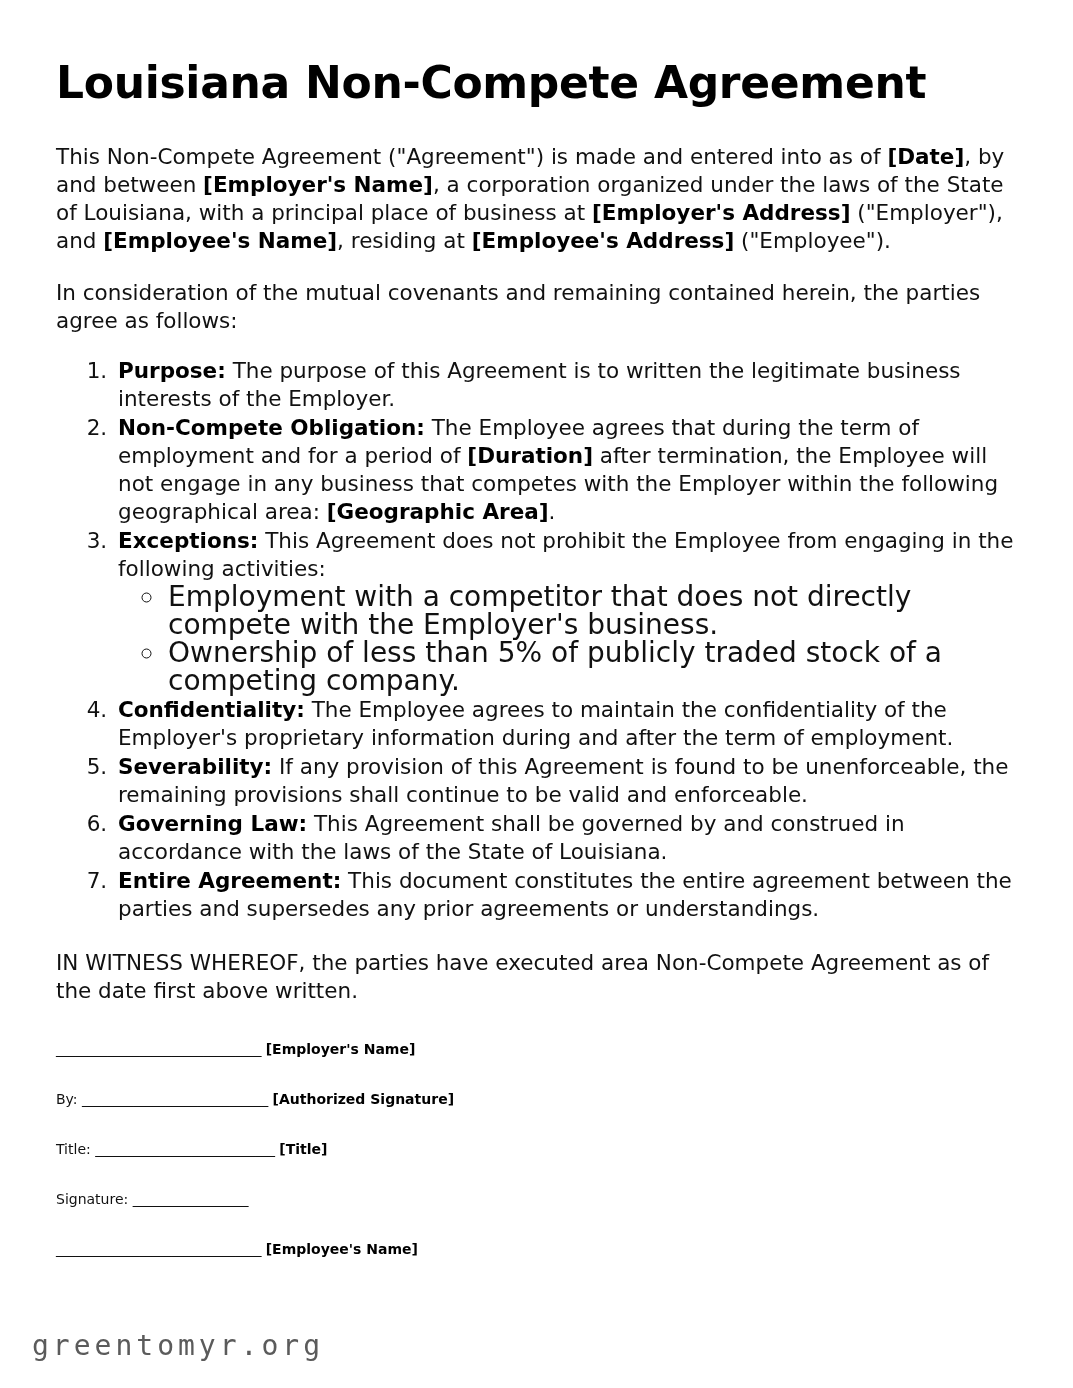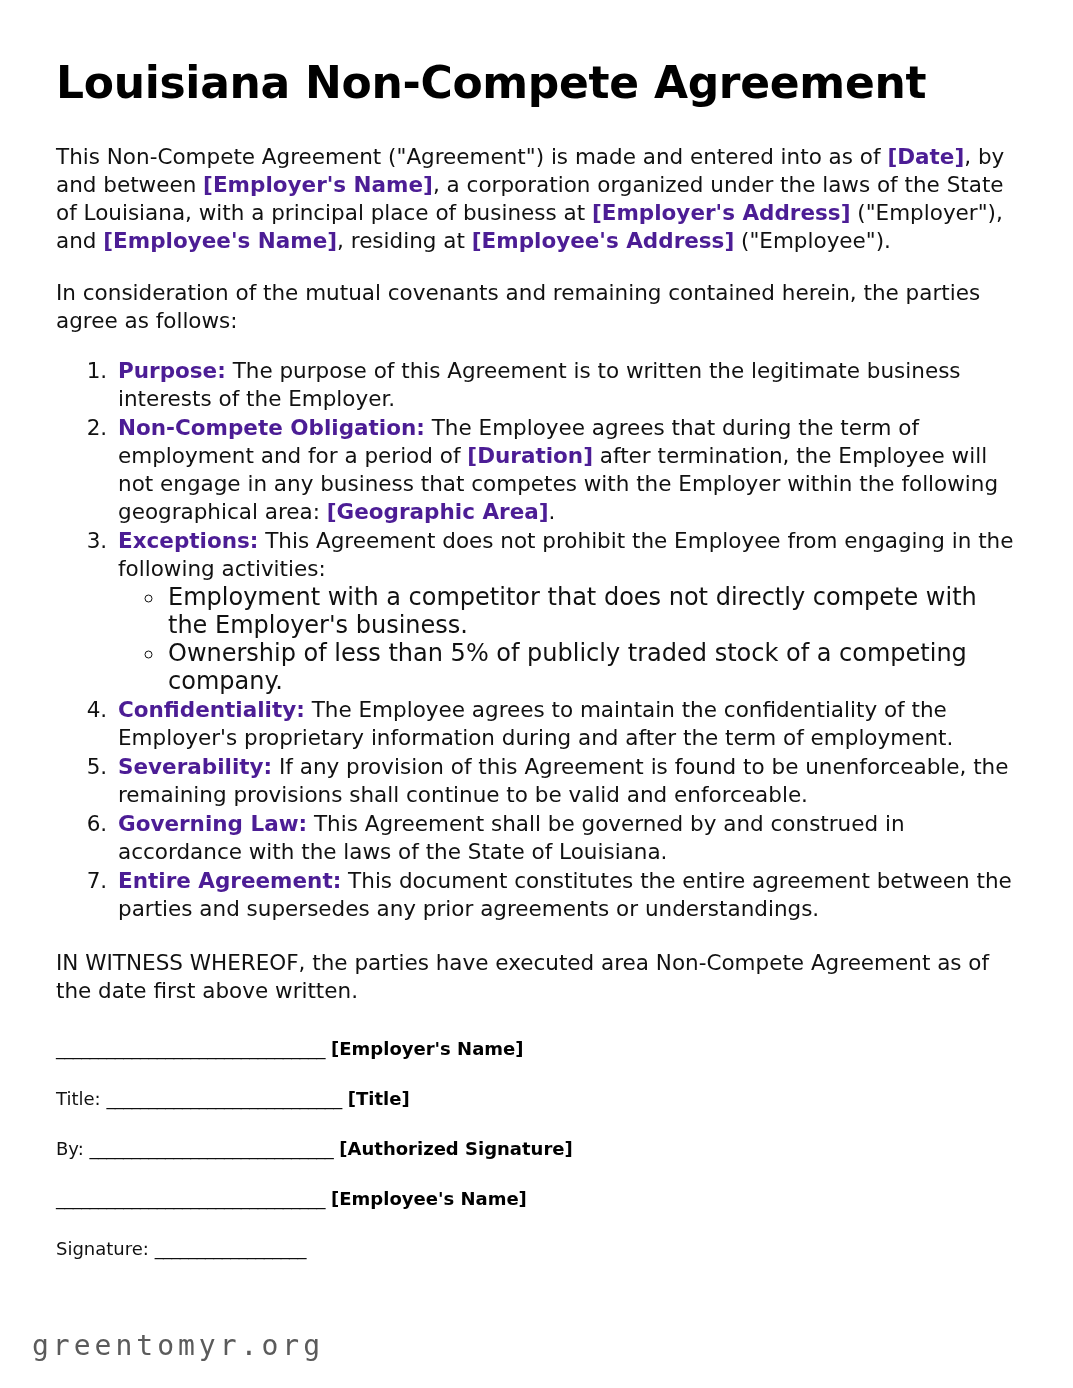--- a/index.html
+++ b/index.html
@@ -40,55 +40,55 @@
 
   
   .para {
     font-size: 21.5px;
     line-height: 28px;
     margin: 0 0 24px 0;
     text-align: left;
     color: #111;
   }
   .para.tight { margin-bottom: 22px; }
-  b, strong { font-weight: bold; color: #4c1d95; }
+  b, strong { font-weight: bold; color: #000000; }
 
   
   ol.clauses {
     font-size: 21.5px;
     line-height: 28px;
     margin: 0 0 26px 0;
     padding-left: 58px;
     list-style-position: outside;
     list-style-type: decimal;
   }
   ol.clauses > li {
     margin: 0 0 1px 0;
     padding-left: 4px;
     color: #111;
   }
   ul.subclauses {
     list-style-type: circle;
     margin: 0;
     padding-left: 48px;
-    font-size: 24px;
+    font-size: 28px;
     line-height: 28px;
   }
   ul.subclauses > li {
     margin: 0;
     padding-left: 2px;
     color: #111;
   }
 
   
   .sig-block {
     margin-top: 30px;
   }
   .sig-row {
-    font-size: 18px;
+    font-size: 14px;
     line-height: 28px;
     margin-bottom: 22px;
     white-space: pre;
     color: #111;
   }
   .sig-rule {
     font-family: "DejaVu Sans", "Liberation Sans", sans-serif;
     letter-spacing: -0.6px;
   }
   .sig-label {
@@ -131,23 +131,23 @@
         <li><b>Confidentiality:</b><span> The Employee agrees to maintain the confidentiality of the Employer's proprietary information during and after the term of employment.</span></li>
         <li><b>Severability:</b><span> If any provision of this Agreement is found to be unenforceable, the remaining provisions shall continue to be valid and enforceable.</span></li>
         <li><b>Governing Law:</b><span> This Agreement shall be governed by and construed in accordance with the laws of the State of Louisiana.</span></li>
         <li><b>Entire Agreement:</b><span> This document constitutes the entire agreement between the parties and supersedes any prior agreements or understandings.</span></li>
       </ol>
 
     <p class="para">IN WITNESS WHEREOF, the parties have executed area Non-Compete Agreement as of the date first above written.</p>
 
     <div class="sig-block" id="signature-block">
         <div class="sig-row"><span class="sig-rule">________________________________</span><span class="sig-label"> [Employer's Name]</span></div>
+        <div class="sig-row"><span>By: </span><span class="sig-rule">_____________________________</span><span class="sig-label"> [Authorized Signature]</span></div>
         <div class="sig-row"><span>Title: </span><span class="sig-rule">____________________________</span><span class="sig-label"> [Title]</span></div>
-        <div class="sig-row"><span>By: </span><span class="sig-rule">_____________________________</span><span class="sig-label"> [Authorized Signature]</span></div>
+        <div class="sig-row"><span>Signature: </span><span class="sig-rule">__________________</span></div>
         <div class="sig-row"><span class="sig-rule">________________________________</span><span class="sig-label"> [Employee's Name]</span></div>
-        <div class="sig-row"><span>Signature: </span><span class="sig-rule">__________________</span></div>
       </div>
 
   </div>
 
   <div class="watermark">greentomyr.org</div>
 
 </div>
 
 </body></html>

